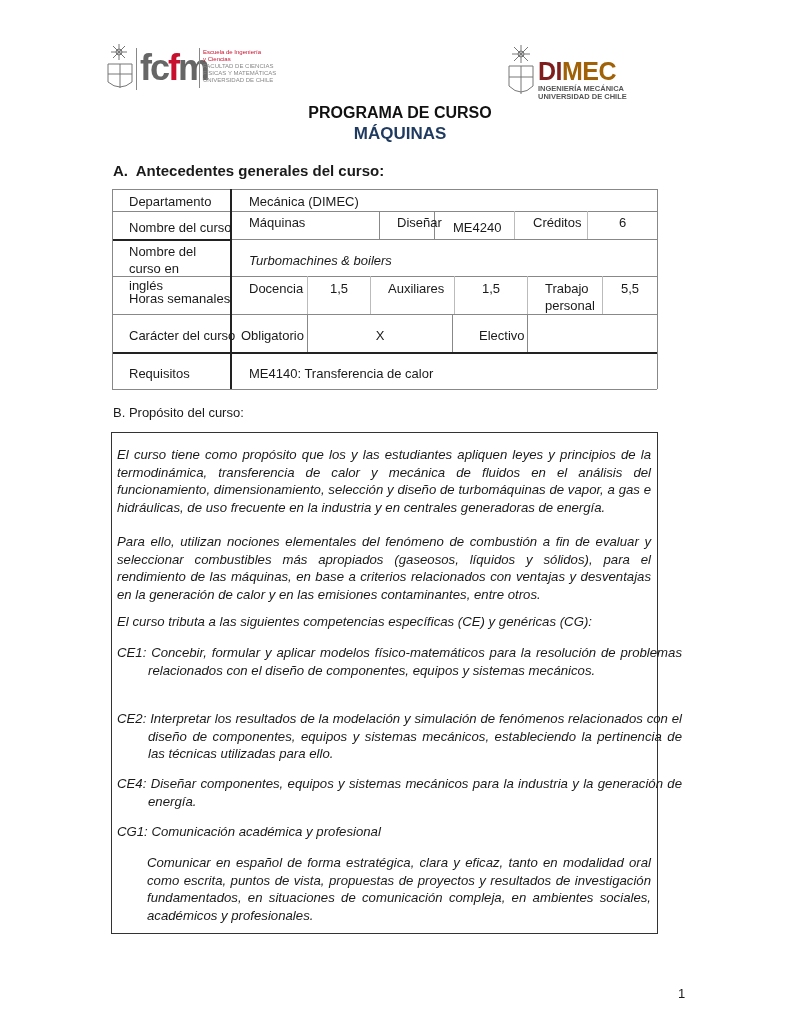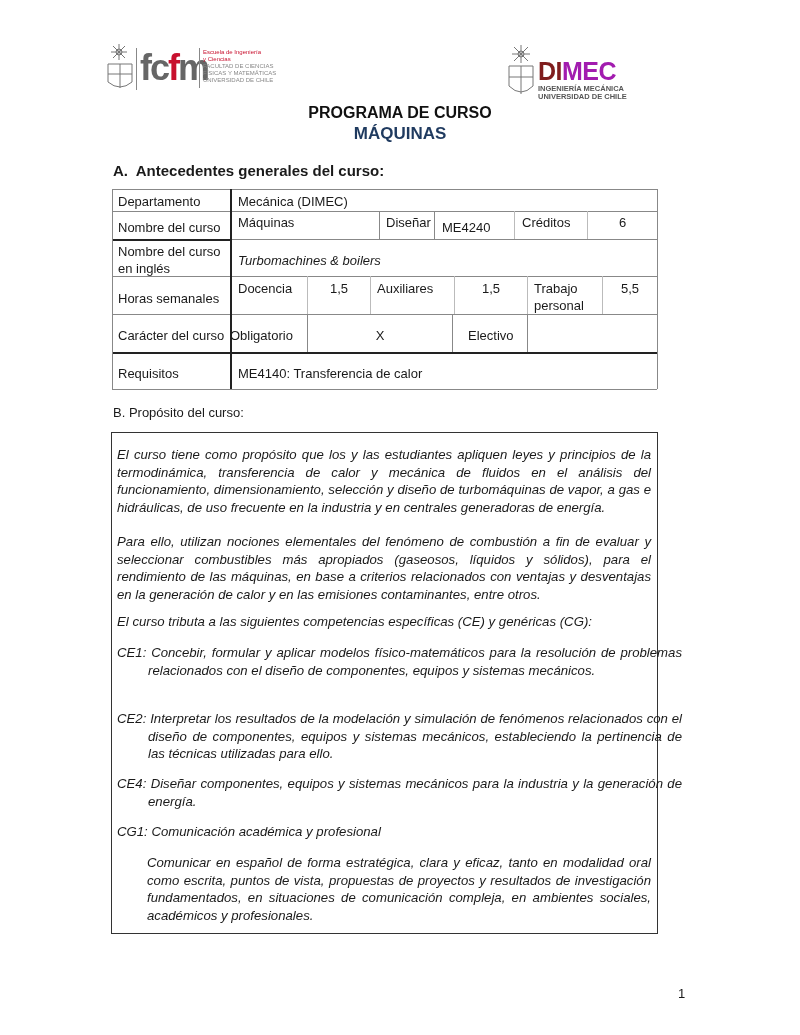--- a/index.html
+++ b/index.html
@@ -13,21 +13,21 @@
 
   .title { left: 0; width: 800px; text-align: center; font-weight: bold; font-size: 16px; }
   .title1 { top: 104px; color: #111; }
   .title2 { top: 124px; color: #1f3a5f; font-size: 17px; }
 
   .section-a { left: 113px; top: 162px; font-weight: bold; font-size: 15px; }
   .section-b { left: 113px; top: 405px; font-weight: normal; font-size: 13px; }
 
   
   .tbl { left: 112px; top: 189px; width: 545px; height: 200px; }
-  .cell { position: absolute; font-size: 13px; line-height: 17px; box-sizing: border-box; padding: 2px 6px; color: #1a1a1a; }
+  .cell { position: absolute; font-size: 13px; line-height: 17px; box-sizing: border-box; padding: 2px 17px; color: #1a1a1a; }
   .hl { position: absolute; height: 1px; background: #888; }
   .vl { position: absolute; width: 1px; background: #888; }
   .vl.light { background: #bbb; }
   .hl.dark { background: #222; height: 1.5px; }
   .vl.dark { background: #222; width: 1.5px; }
 
   
   .box { left: 111px; top: 432px; width: 547px; height: 502px; border: 1.5px solid #333; box-sizing: border-box; }
   .para { position: absolute; left: 117px; width: 534px; font-size: 13.2px; line-height: 17.5px; text-align: justify; color: #1a1a1a; font-style: italic; }
   .hang { padding-left: 31px; text-indent: -31px; }
@@ -72,21 +72,21 @@
       <line x1="15" y1="1" x2="15" y2="19"></line>
         <line x1="6" y1="10" x2="24" y2="10"></line>
       <line x1="8" y1="3" x2="22" y2="17"></line>
         <line x1="22" y1="3" x2="8" y2="17"></line>
       <path d="M3 22 H27 V42 Q15 54 3 42 Z"></path>
       <line x1="15" y1="22" x2="15" y2="50"></line>
         <line x1="3" y1="33" x2="27" y2="33"></line>
     </g>
   </svg>
   <div style="position:absolute;left:32px;top:14px;font-size:25px;font-weight:bold;line-height:26px;letter-spacing:-0.5px">
-    <span style="color:#7f1d1d">DI</span><span style="color:#a21caf">MEC</span>
+    <span style="color:#7f1d1d">DI</span><span style="color:#a16207">MEC</span>
   </div>
   <div style="position:absolute;left:32px;top:40px;font-size:7.5px;font-weight:bold;color:#555;white-space:nowrap">INGENIERÍA MECÁNICA</div>
   <div style="position:absolute;left:32px;top:48px;font-size:7.5px;font-weight:bold;color:#555;white-space:nowrap">UNIVERSIDAD DE CHILE</div>
 </div>
 
 <div class="abs title title1">PROGRAMA DE CURSO</div>
 <div class="abs title title2">MÁQUINAS</div>
 
 <div class="abs section-a" style="white-space:pre">A.  Antecedentes generales del curso:</div>
 

